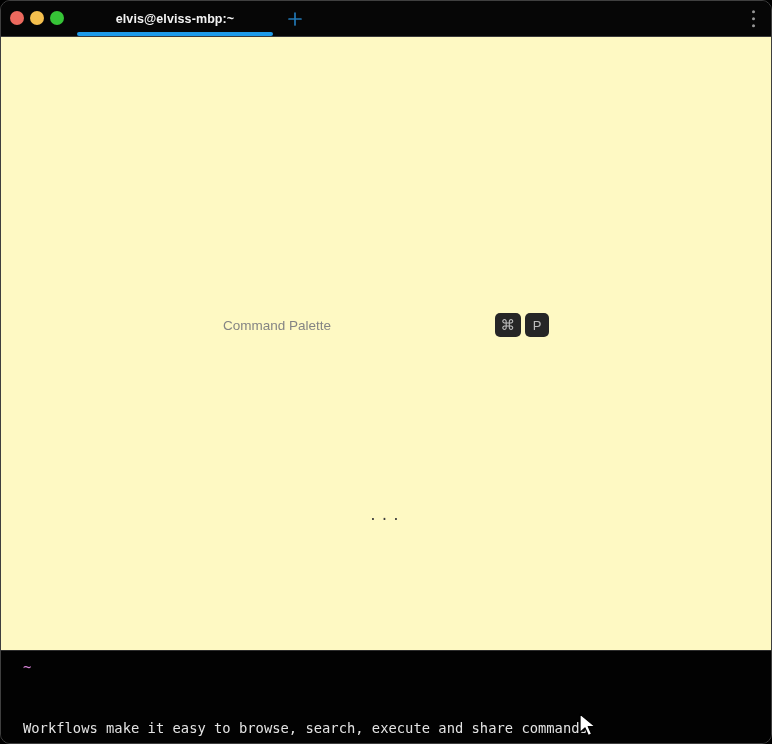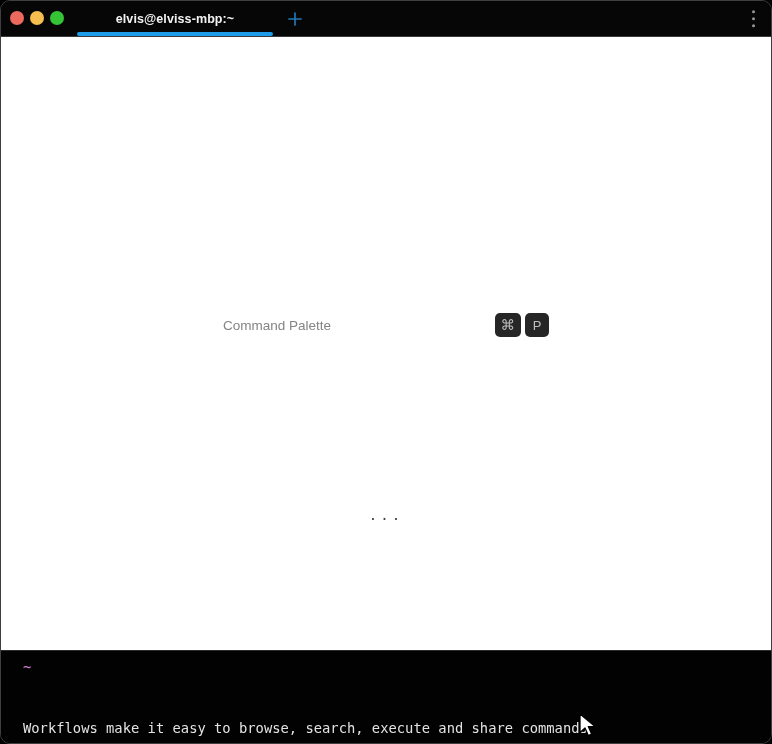--- a/index.html
+++ b/index.html
@@ -20,21 +20,21 @@
        display:flex;align-items:center;justify-content:center;cursor:default;}
   .tab-title{color:#f2f2f2;font-size:12.5px;font-weight:bold;letter-spacing:.1px;}
   .tab-underline{position:absolute;left:1px;right:1px;bottom:0;height:4px;
        border-radius:2px;background:#1e9be9;}
   .new-tab{position:absolute;left:284px;top:50%;transform:translateY(-50%);
        background:none;border:none;padding:2px;line-height:0;cursor:pointer;}
   .kebab{position:absolute;right:16px;top:50%;transform:translateY(-50%);
        display:flex;flex-direction:column;gap:3.5px;cursor:pointer;}
   .kebab i{width:3.5px;height:3.5px;border-radius:50%;background:#969696;}
   
-  .main{position:relative;height:614px;background:#ffffff;}
+  .main{position:relative;height:614px;background:#fef9c3;}
   .hints{position:absolute;top:272px;left:50%;transform:translateX(-50%);width:326px;}
   .hint-row{display:flex;justify-content:space-between;align-items:center;height:32px;}
   .hint-label{color:#848484;font-size:13.5px;}
   .keys{display:flex;gap:4px;}
   .keycap{min-width:24px;height:24px;padding:0 6px;background:#262626;border-radius:5px;
        color:#bdbdbd;font-size:13px;display:flex;align-items:center;justify-content:center;}
   .keycap.glyph{font-size:14.5px;}
   .dots{position:absolute;top:470px;left:0;right:0;text-align:center;
        color:#3d3d3d;font-family:"DejaVu Sans Mono",monospace;font-size:14px;
        letter-spacing:3px;line-height:16px;}

